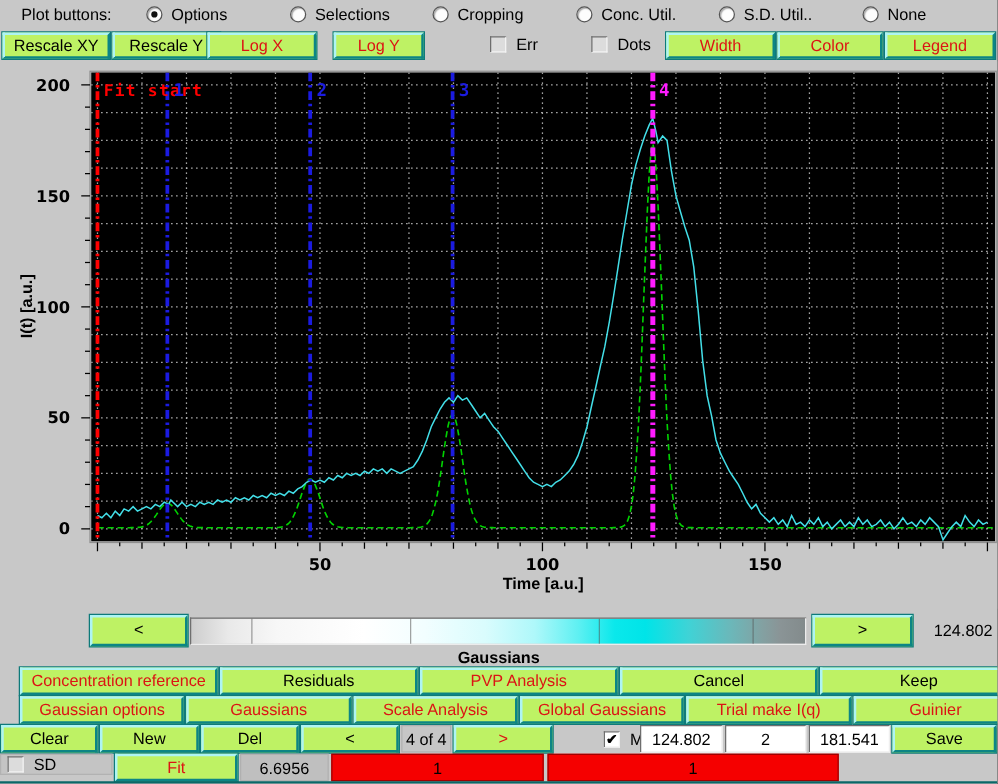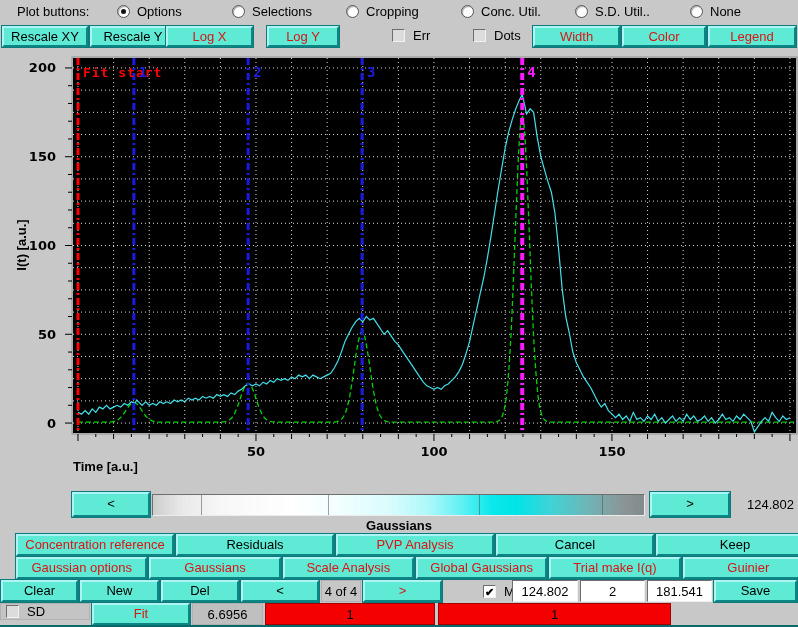--- a/index.html
+++ b/index.html
@@ -11,39 +11,39 @@
   }
   
   .radio-row { position:absolute; left:0; top:0; width:798px; height:24px; }
   .pb-label { position:absolute; left:17px; top:4px; }
   .radio-item { position:absolute; top:4px; display:flex; align-items:center; gap:7px; }
   .radio-circle { width:13px; height:13px; border-radius:50%; background:#fdfdfd;
      border:1px solid #555; box-shadow:inset 1px 1px 1px #aaa; position:relative; }
   .radio-circle .dot { position:absolute; left:3px; top:3px; width:5px; height:5px;
      border-radius:50%; background:#111; }
   
-  .cbtn { background:#5eead4; border:2px solid; border-color:#aef4f4 #0c8585 #0c8585 #aef4f4;
+  .cbtn { background:#bef264; border:2px solid; border-color:#aef4f4 #0c8585 #0c8585 #aef4f4;
      box-shadow:0 0 0 1px #0e7a7a; color:#000; text-align:center; line-height:17px;
      font-size:13px; overflow:hidden; white-space:nowrap; }
   .abs { position:absolute; }
   .red { color:#dc1414; }
   
   .toolbar { position:absolute; left:0; top:25px; width:798px; height:23px; }
   .toolbar .cbtn { height:21px; top:1px; }
   .chk { display:inline-block; width:13px; height:13px; background:#dcdcdc;
      border:1px solid; border-color:#6e6e6e #f2f2f2 #f2f2f2 #6e6e6e;
      text-align:center; line-height:12px; font-size:11px; font-weight:bold; vertical-align:middle; }
   .chk.checked { background:#fff; }
   .chk-row { position:absolute; top:3px; display:flex; align-items:center; gap:8px;padding-left:36px; }
   
   .plot-widget { position:absolute; left:0; top:49px; width:798px; height:438px; background:#c8c8c8; }
   .plot-widget svg { position:absolute; left:0; top:0; }
   .ylabel { position:absolute; left:21px; top:196px; transform:translate(-50%,-50%) rotate(-90deg);
      font-weight:bold; white-space:nowrap; }
-  .xlabel { position:absolute; left:73px; top:410px; width:723px; text-align:left; font-weight:bold; }
+  .xlabel { position:absolute; left:73px; top:410px; width:723px; text-align:center; font-weight:bold; }
   
   .wheel-row { position:absolute; left:0; top:490px; width:798px; height:29px; }
   .wheel-btn { position:absolute; top:2px; height:25px; line-height:20px; }
   .wheel { position:absolute; left:152px; top:4px; width:493px; height:22px;
      border:1px solid; border-color:#6f6f6f #ececec #ececec #6f6f6f;
      background:linear-gradient(90deg,#cdcdcd 0%,#e9e9e9 6%,#f7f7f7 14%,#ffffff 28%,
        #f2feff 38%,#d9fcfd 48%,#aef8fa 56%,#5ff0f2 63%,#0ae8eb 69%,#00e4e8 74%,
        #3fd3d6 81%,#6cb7b9 88%,#83a1a2 93%,#8a9496 96%,#838b8c 100%); }
   .wheel .notch { position:absolute; top:0; bottom:0; width:1px; background:rgba(85,85,85,.55); }
   .wheel-value { position:absolute; left:734px; top:7px; width:60px; text-align:right; }

